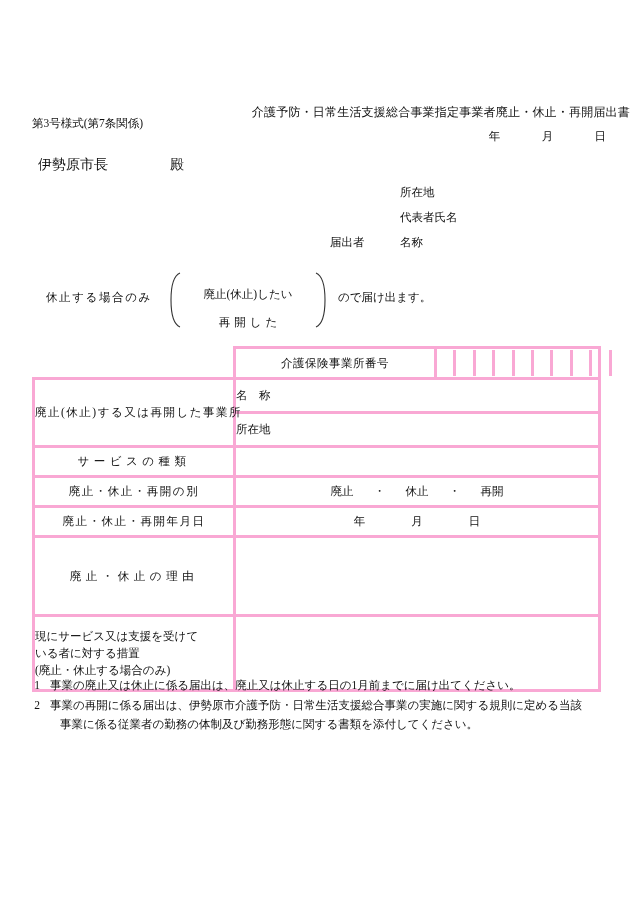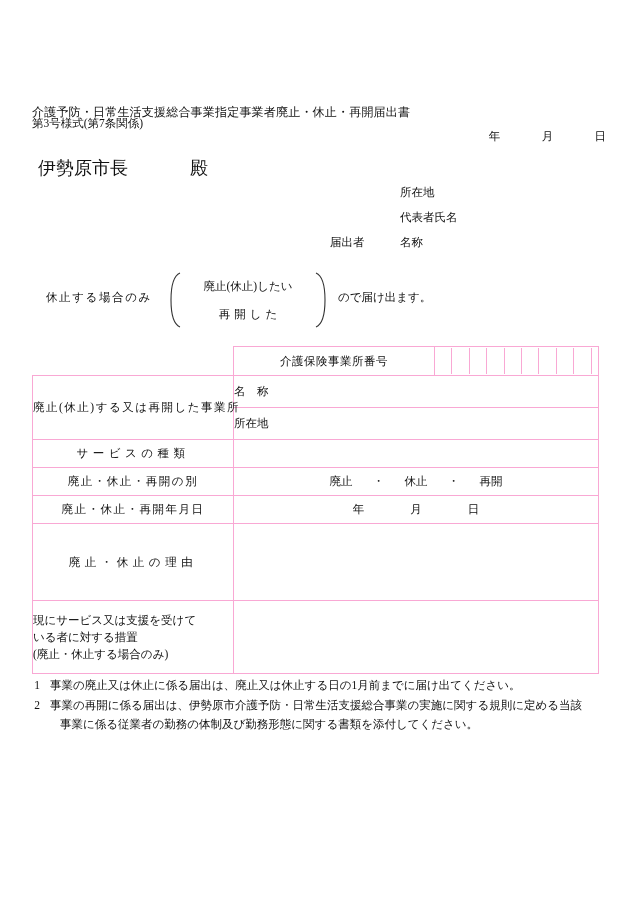--- a/index.html
+++ b/index.html
@@ -27,40 +27,40 @@
     top: 75px;
     font-size: 11.5px;
     white-space: nowrap;
     margin-top: 41px;
   }
   .doc-title {
     position: absolute;
     left: 0;
     right: 0;
     top: 104px;
-    text-align: left;
+    text-align: right;
     font-size: 12px;
     letter-spacing: 0.2px;
     white-space: nowrap;
     padding-left: 32px;
   }
   .date-line {
     position: absolute;
     top: 129px;
     right: 24px;
     font-size: 11.5px;
     white-space: nowrap;
   }
   .date-line .g { display: inline-block; width: 50px; text-align: left; }
   .date-line .g.last { width: auto; }
   .addressee {
     position: absolute;
     left: 38px;
     top: 156px;
-    font-size: 18px;
+    font-size: 14px;
     white-space: nowrap;
   }
   .addressee .hon {
     display: inline-block;
     margin-left: 62px;
   }
   
   .submitter {
     position: absolute;
     top: 180px;
@@ -112,21 +112,21 @@
     height: 56px;
     overflow: hidden;
   }
   .brace svg { display: block; }
   .brace.left { left: 0; }
   .brace.right { right: 0; }
   .brace-opts {
     position: absolute;
     left: 13px;
     right: 13px;
-    top: 0;
+    top: 8px;
     height: 56px;
   }
   .brace-opts .opt {
     height: 28px;
     line-height: 28px;
     text-align: center;
     white-space: nowrap;
     font-size: 11.5px;
   }
   .brace-opts .opt.spaced { letter-spacing: 4px; padding-left: 4px; }
@@ -143,21 +143,21 @@
     left: 32px;
     top: 346px;
     width: 566px;
   }
   table.form {
     border-collapse: collapse;
     width: 566px;
     table-layout: fixed;
   }
   table.form td {
-    border: 1px solid #f9a8d4;
+    border: 3px solid #f9a8d4;
     padding: 0;
     vertical-align: middle;
     font-size: 11.5px;
   }
   td.noborder {
     border: 0 !important;
   }
   .lbl {
     text-align: center;
     white-space: nowrap;

